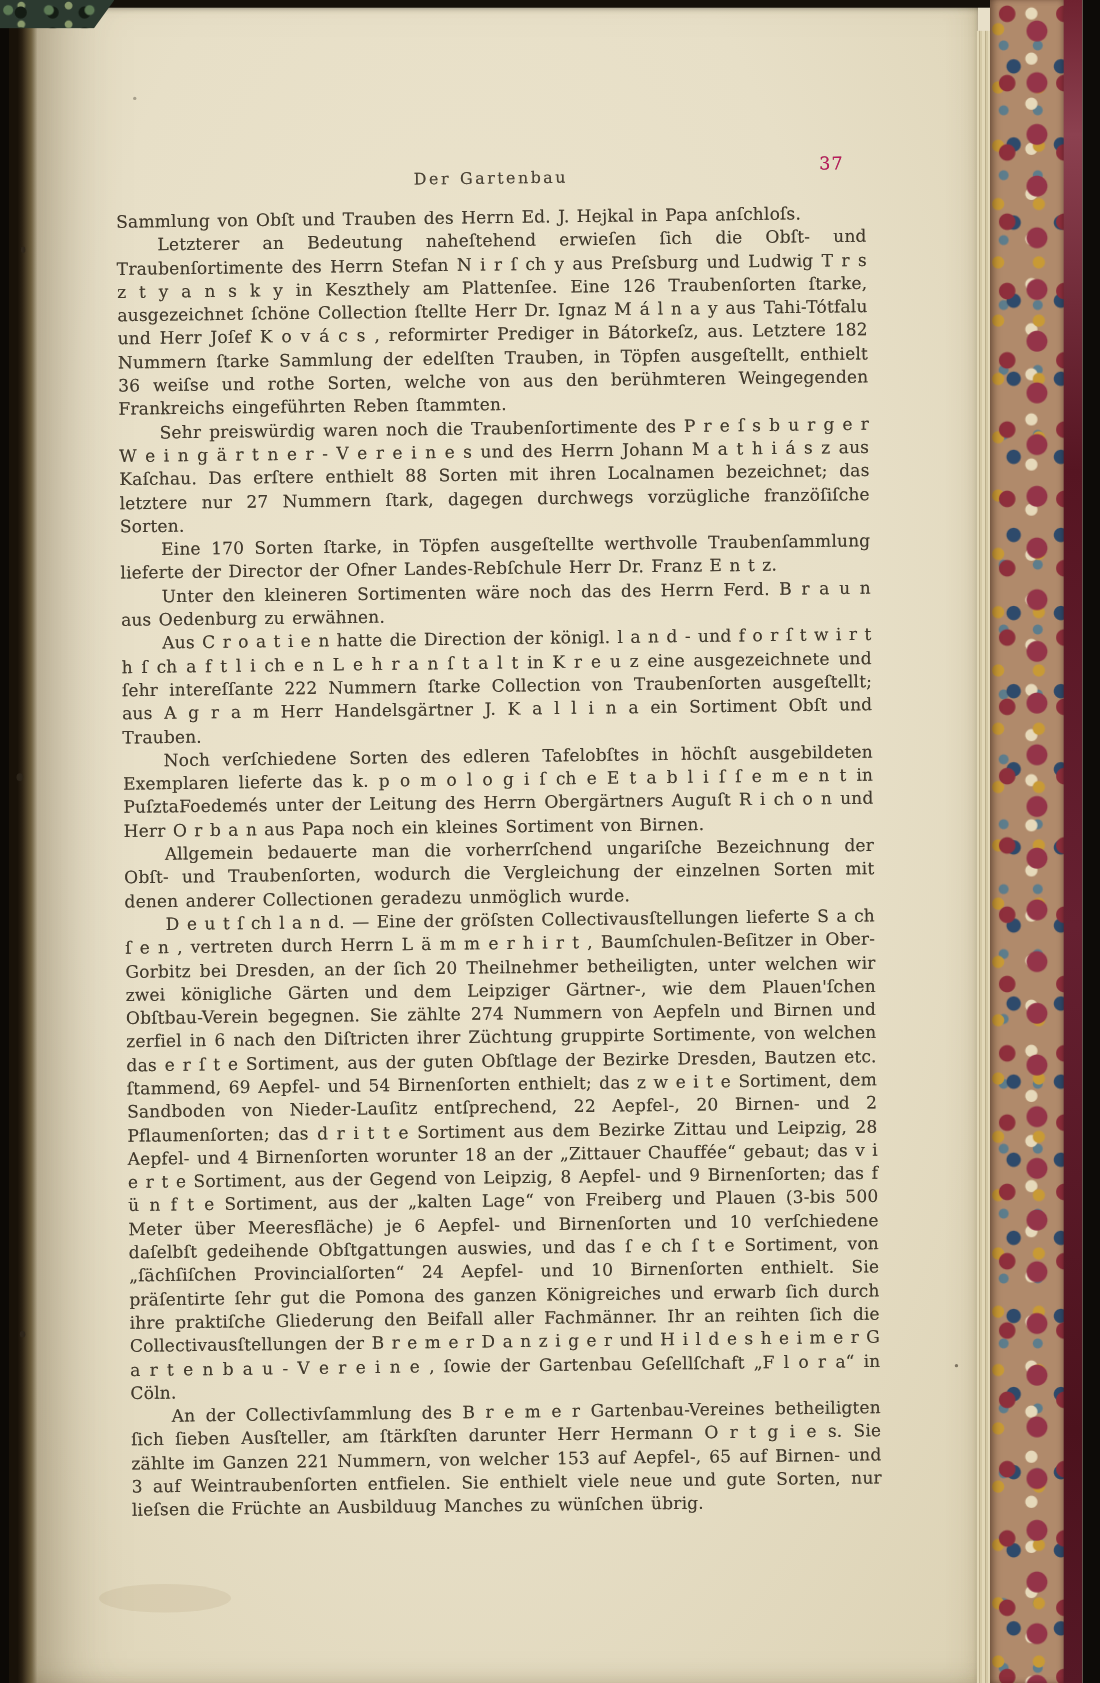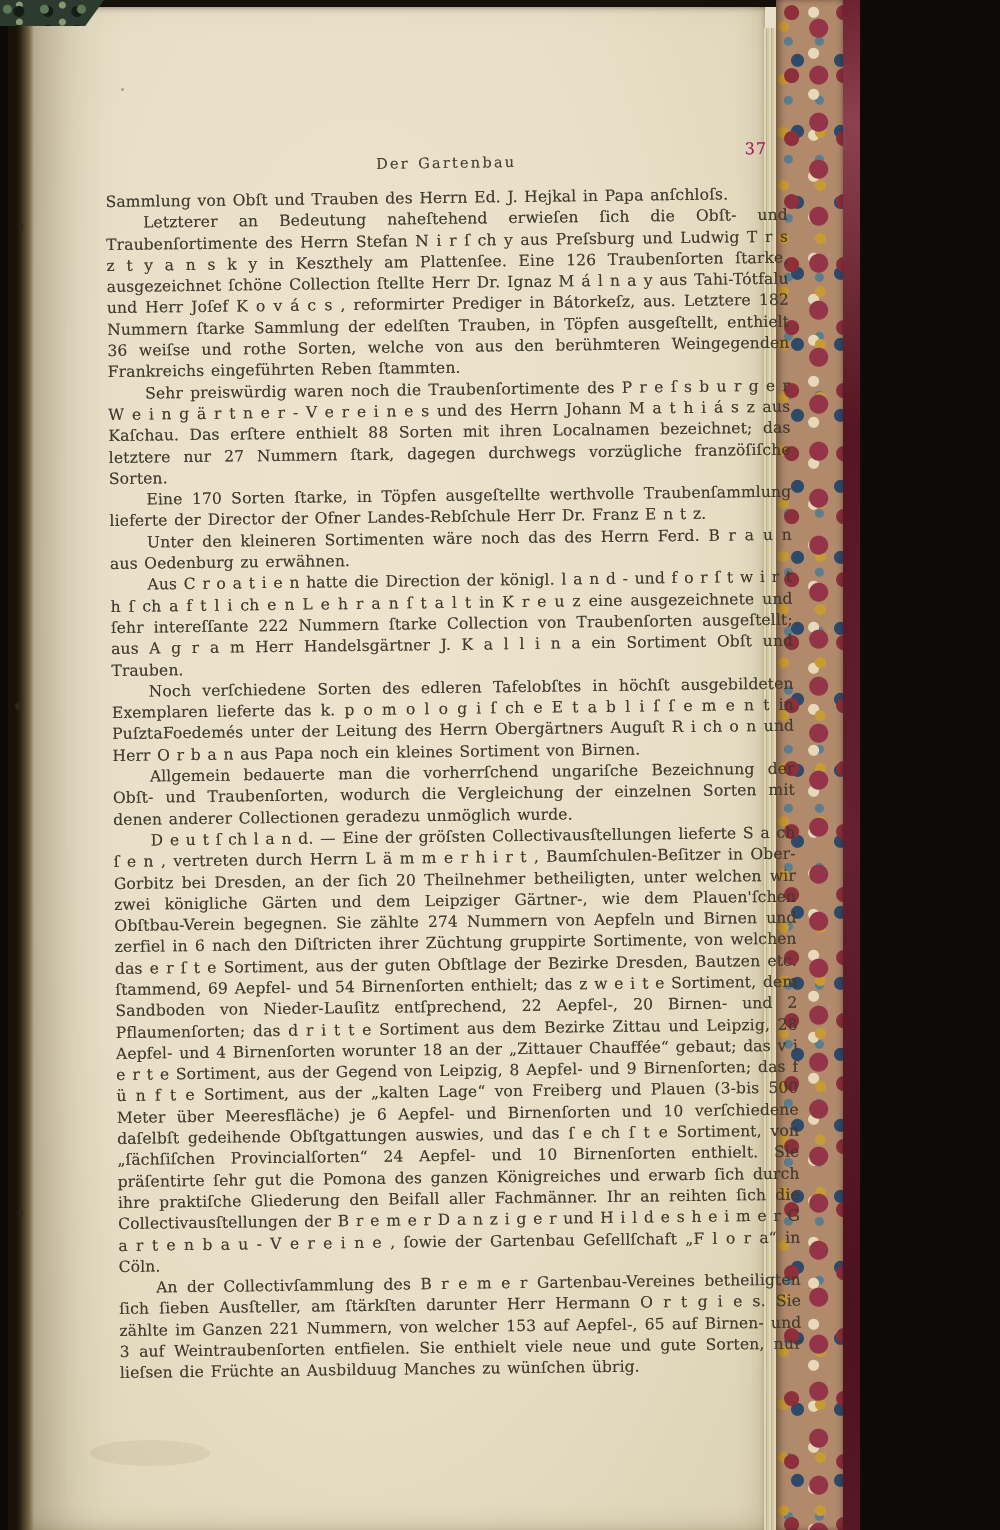--- a/index.html
+++ b/index.html
@@ -1,17 +1,17 @@
 <!DOCTYPE html>
 <html><head>
 <meta charset="utf-8">
 <style>
   html,body { margin:0; padding:0; background:#0d0b08; }
   .scan {
-    position:relative; width:860px; height:1530px; overflow:hidden;
+    position:relative; width:984px; height:1530px; overflow:hidden;
     background:#e8e0c9;
     font-family:"DejaVu Serif","Liberation Serif",serif;
   }
   
   .spine-left {
     position:absolute; left:0; top:0; bottom:0; width:34px;
     background:linear-gradient(90deg,#0c0906 0 8px,#191209 8px 16px,#2b2113 20px,#6b5c3c 28px,rgba(120,105,70,0) 34px);
   }
   
   .corner-marble {

